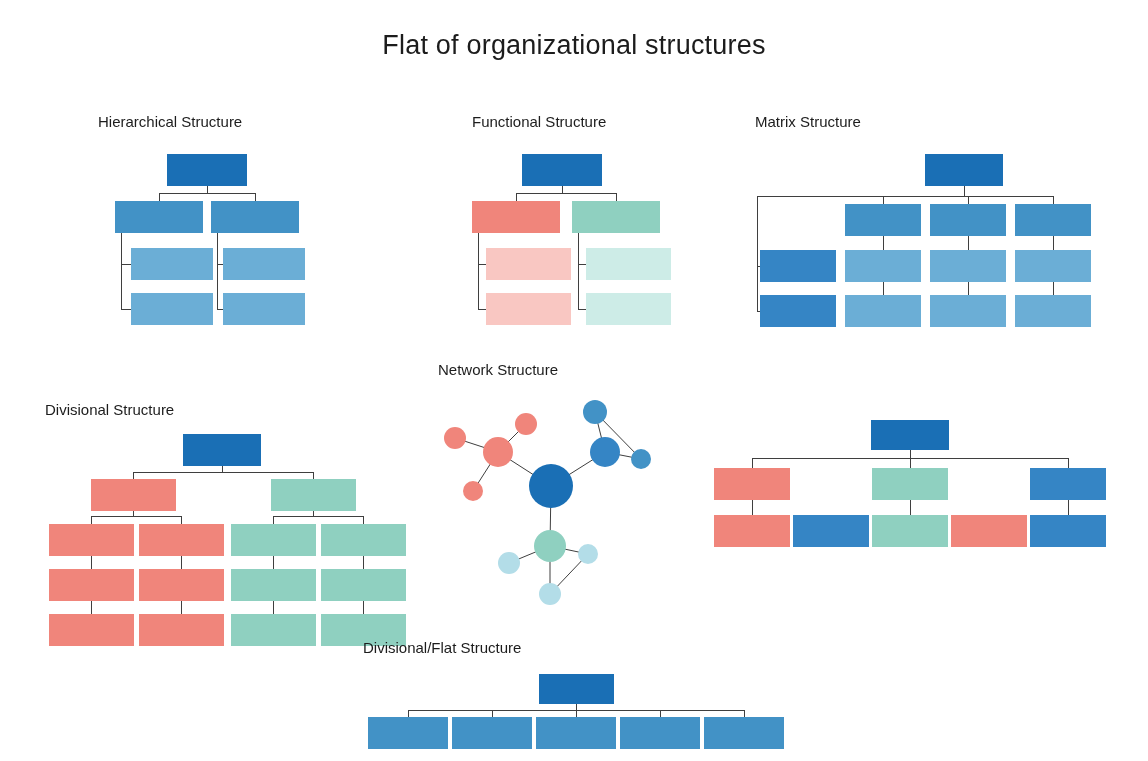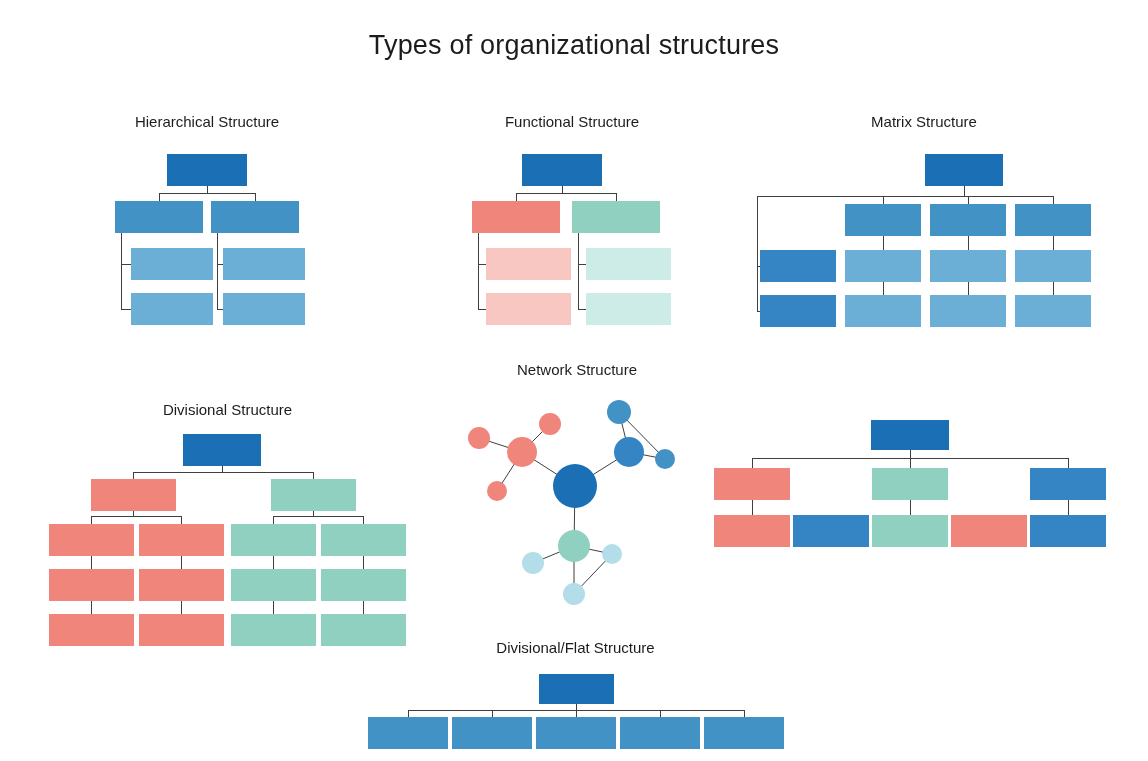--- a/index.html
+++ b/index.html
@@ -14,21 +14,20 @@
   .main-title {
     position: absolute; top: 30px; left: 0; width: 100%;
     text-align: center;
     font-size: 27px; font-weight: 500;
     color: var(--text, #1c1c1c);
     letter-spacing: 0.2px;
   }
 
   .section { position: absolute; }
   .sec-title {
-    text-align: center;
     font-size: 15px; font-weight: 500; line-height: 20px;
     color: var(--text, #1c1c1c);
   }
   .section svg { display: block; margin-left: auto; margin-right: auto; }
 
   
   .f-dark    { fill: var(--dark-blue, #1a6fb5); }
   .f-mid     { fill: var(--mid-blue, #4292c6); }
   .f-light   { fill: var(--light-blue, #6baed6); }
   .f-accent  { fill: var(--accent-blue, #3585c5); }
@@ -40,21 +39,21 @@
 
   
   .ln   { stroke: var(--line, #3f3f3f); stroke-width: 1; fill: none; }
   .orth { shape-rendering: crispEdges; }
 </style>
 </head>
 <body>
 
 <div class="canvas">
 
-  <h1 class="main-title">Types of organizational structures</h1>
+  <h1 class="main-title">Flat of organizational structures</h1>
 
   <div class="section" style="left:98px; top:112px; width:218px;">
     <h2 class="sec-title">Hierarchical Structure</h2>
     <svg width="200" height="172" style="margin-top:22px">
       <g class="ln orth">
         <path d="M100 32 V39 M52 39 H148 M52 39 V47 M148 39 V47"></path>
         <path d="M14 79 V155 M14 110 H24 M14 155 H24"></path>
         <path d="M110 79 V155 M110 110 H116 M110 155 H116"></path>
       </g>
       <g>
@@ -137,21 +136,21 @@
         <rect class="f-teal" x="185" y="90" width="85" height="32"></rect>
         <rect class="f-teal" x="275" y="90" width="85" height="32"></rect>
         <rect class="f-teal" x="185" y="135" width="85" height="32"></rect>
         <rect class="f-teal" x="275" y="135" width="85" height="32"></rect>
         <rect class="f-teal" x="185" y="180" width="85" height="32"></rect>
         <rect class="f-teal" x="275" y="180" width="85" height="32"></rect>
       </g>
     </svg>
   </div>
 
-  <div class="section" style="left:462px; top:360px; width:230px;">
+  <div class="section" style="left:438px; top:360px; width:230px;">
     <h2 class="sec-title">Network Structure</h2>
     <svg width="230" height="228" style="margin-top:14px">
       <g class="ln">
         <path d="M113 92 L60 58 M60 58 L17 44 M60 58 L35 97 M60 58 L88 30"></path>
         <path d="M113 92 L167 58 M167 58 L157 18 M167 58 L203 65 M157 18 L203 65"></path>
         <path d="M113 92 L112 152 M112 152 L71 169 M112 152 L150 160 M112 152 L112 200 M112 200 L150 160"></path>
       </g>
       <g>
         <circle class="f-salmon" cx="17" cy="44" r="11"></circle>
         <circle class="f-salmon" cx="35" cy="97" r="10"></circle>

